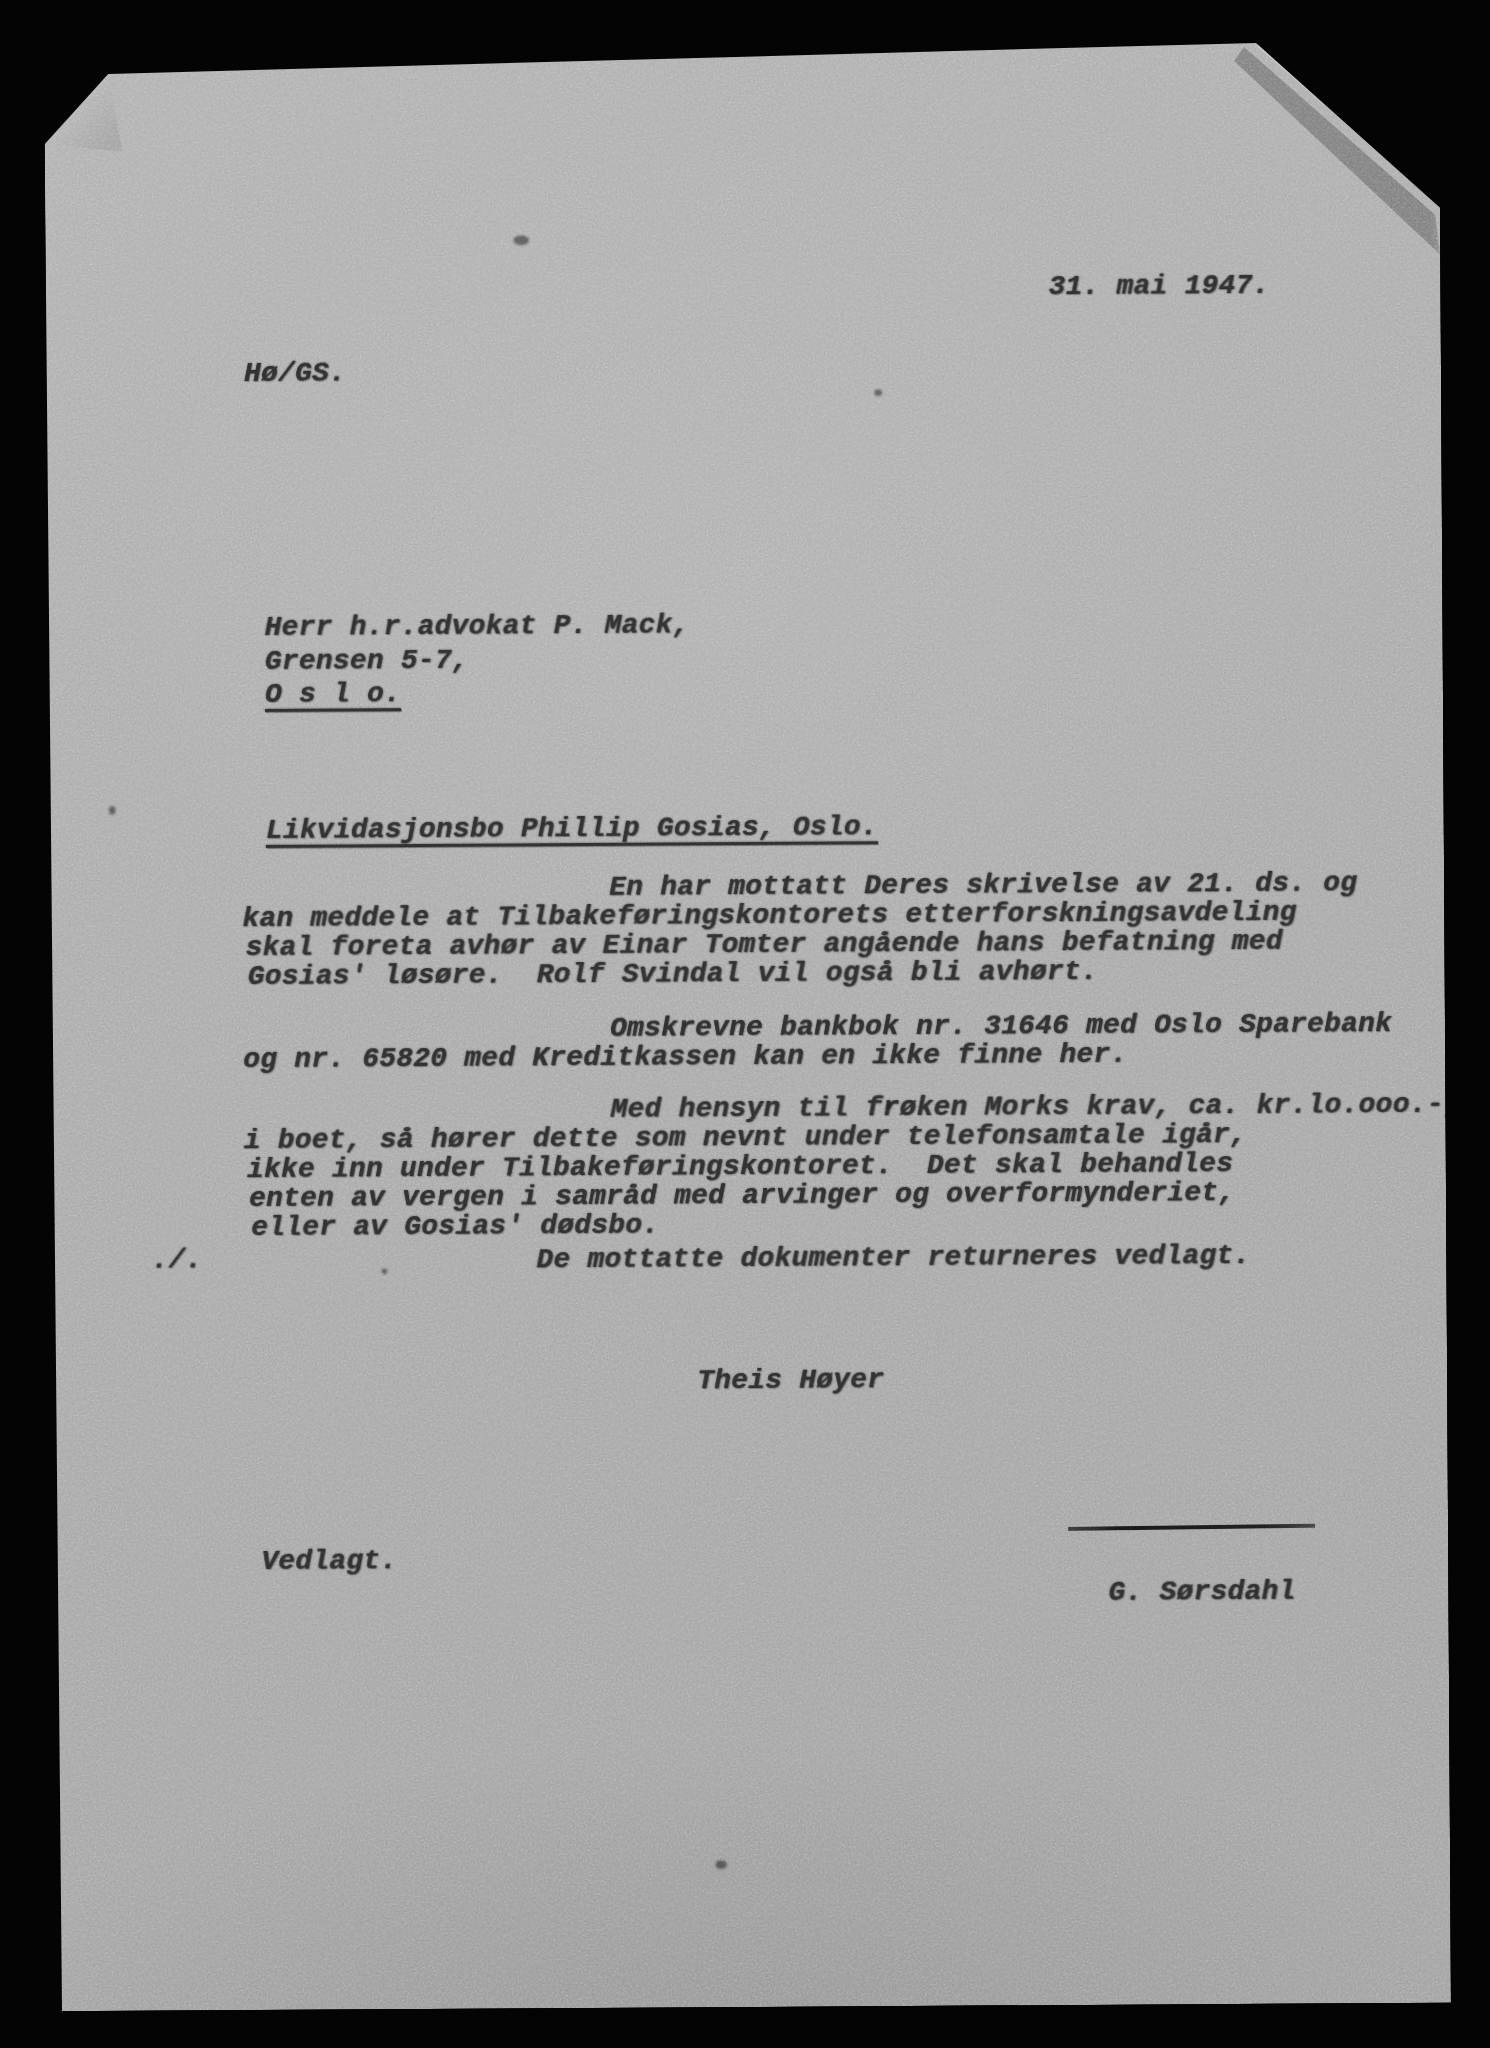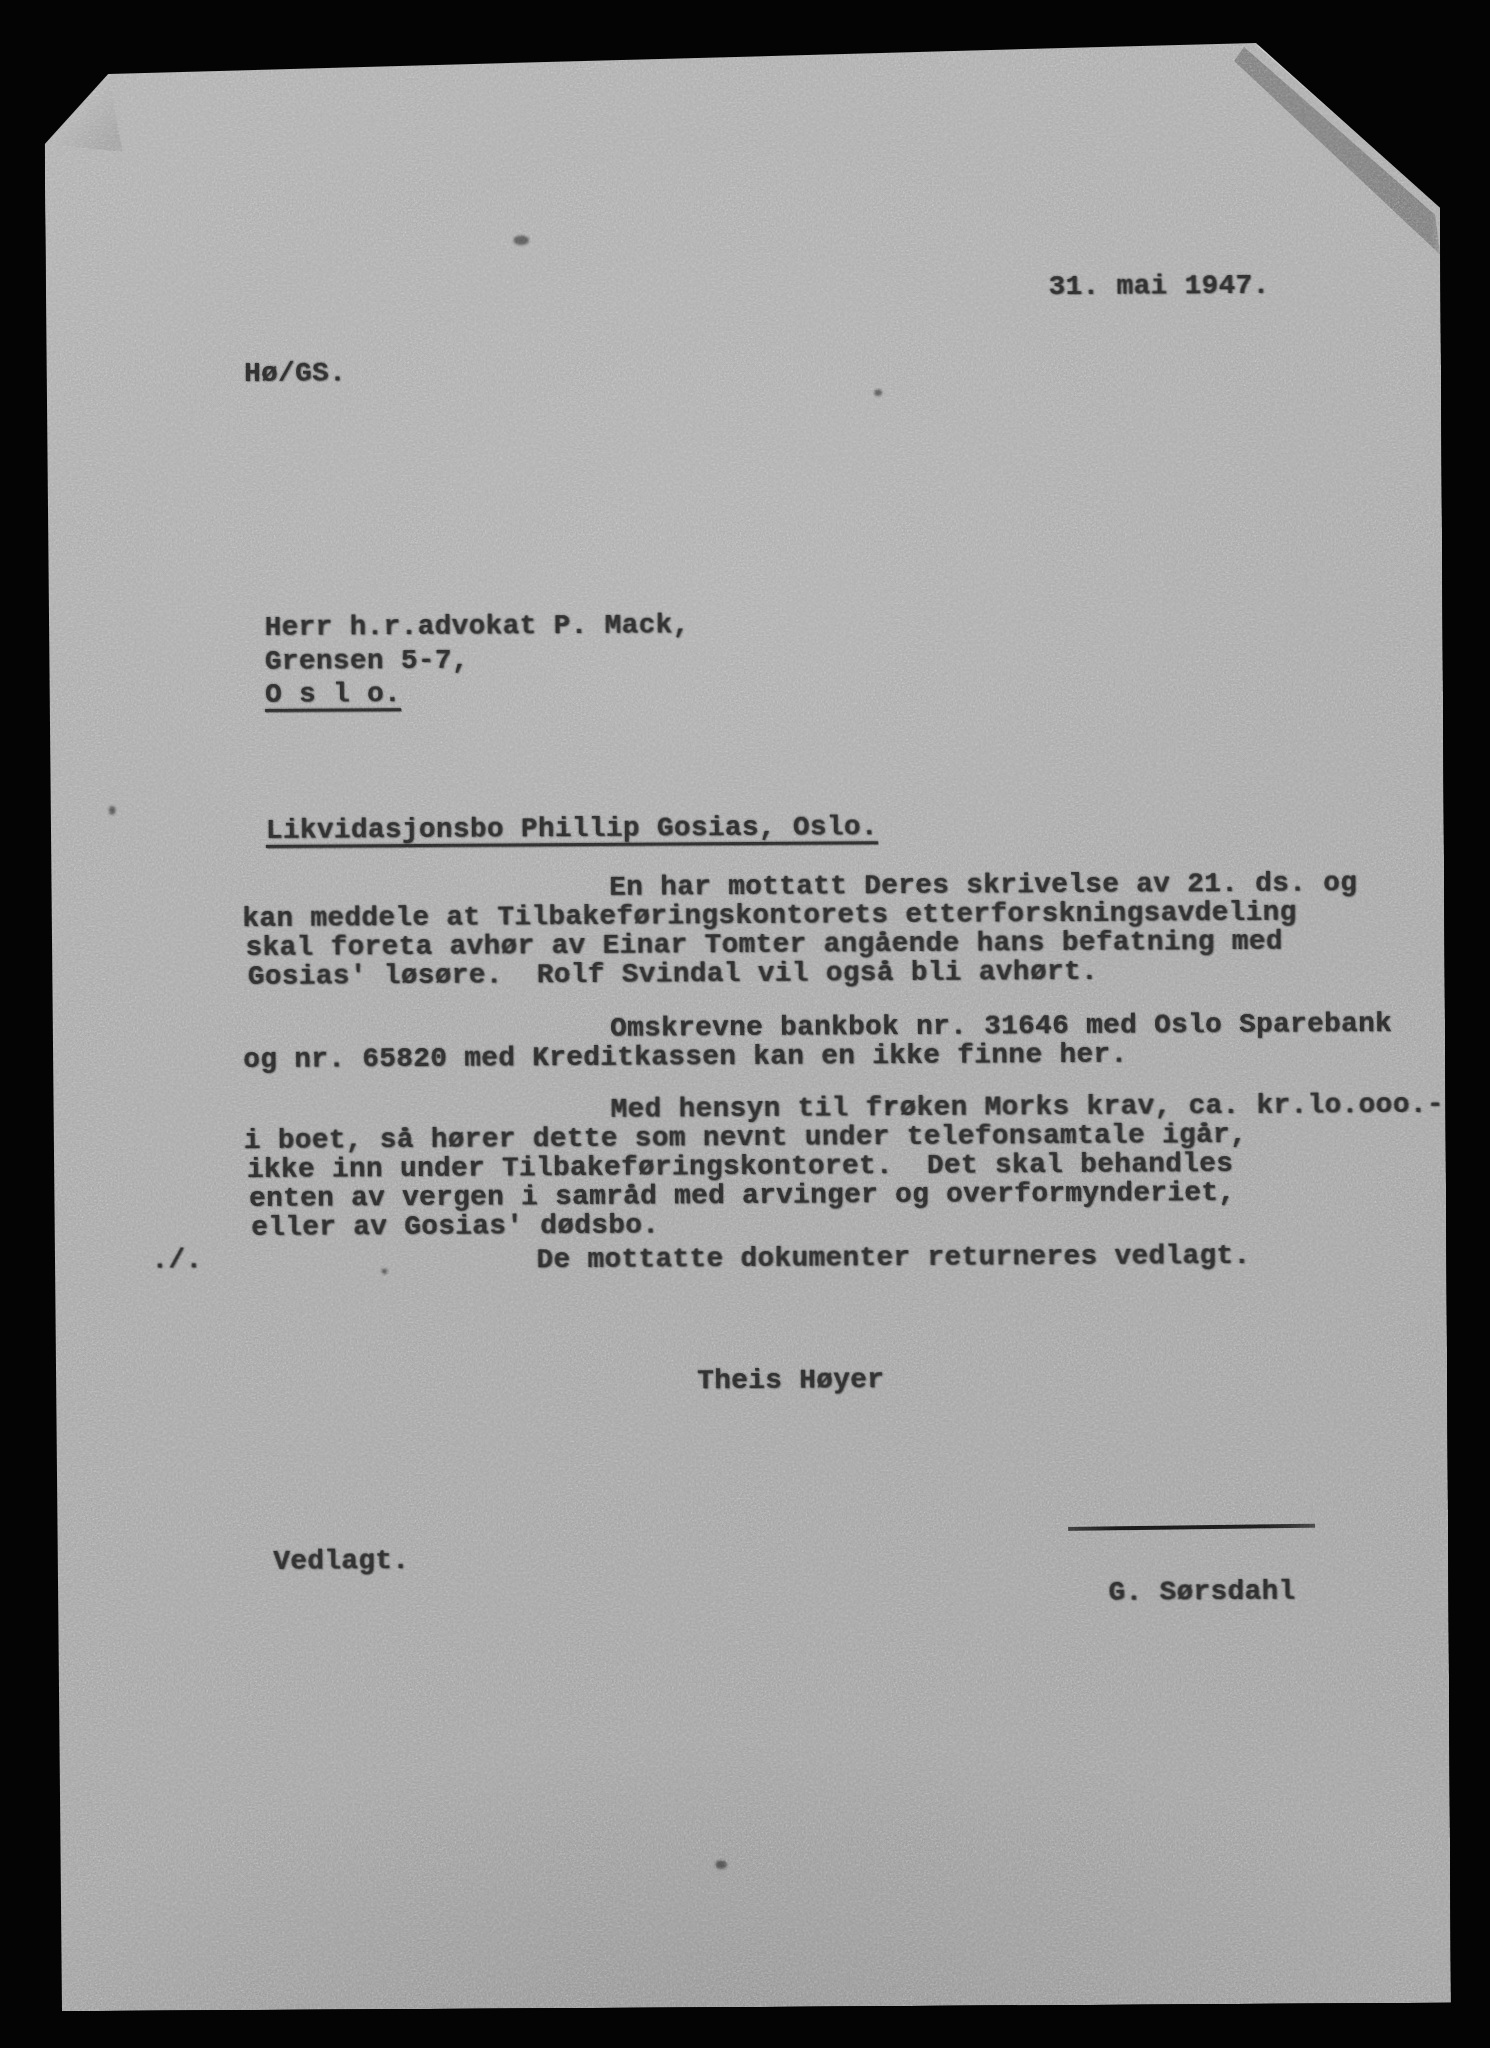--- a/index.html
+++ b/index.html
@@ -3,21 +3,21 @@
 <meta charset="utf-8">
 <style>
   html,body{margin:0;padding:0;}
   body{
     width:1490px;height:2048px;
     background:#040404;
     overflow:hidden;
     position:relative;
     font-family:"Liberation Mono","DejaVu Sans Mono",monospace;
   }
-  .stage{position:absolute;inset:0;}
+  .stage{position:absolute;inset:0;font-style:italic;}
   .paper{
     position:absolute;left:50px;top:44px;width:1395px;height:1963px;
     background:
       radial-gradient(ellipse 900px 700px at 48% 28%, rgba(255,255,255,.06), rgba(0,0,0,0) 70%),
       linear-gradient(160deg, rgba(255,255,255,.05), rgba(0,0,0,.06) 85%),
       radial-gradient(ellipse 1200px 500px at 50% 104%, rgba(0,0,0,.10), rgba(0,0,0,0) 70%),
       #a9a9a9;
     transform:rotate(-0.35deg);
     clip-path:polygon(64px 26px, 1212px 2px, 1395px 168px, 1395px 1963px, 6px 1963px, 0px 96px);
   }
@@ -96,21 +96,21 @@
       <div class="line" style="left:196px;top:1108px;">ikke inn under Tilbakeføringskontoret.  Det skal behandles</div>
       <div class="line" style="left:198px;top:1137px;">enten av vergen i samråd med arvinger og overformynderiet,</div>
       <div class="line" style="left:200px;top:1166px;">eller av Gosias' dødsbo.</div>
     </div>
 
     <div class="line" style="left:100px;top:1198px;">./.</div>
     <div class="line" style="left:485px;top:1200px;">De mottatte dokumenter returneres vedlagt.</div>
 
     <div class="line" style="left:645px;top:1322px;">Theis Høyer</div>
 
-    <div class="line" style="left:208px;top:1500px;margin-left:12px;">Vedlagt.</div>
+    <div class="line" style="left:208px;top:1500px;">Vedlagt.</div>
 
     <div class="rule"></div>
     <div class="line" style="left:1055px;top:1536px;">G. Sørsdahl</div>
 
     <div class="speck" style="left:468px;top:190px;width:16px;height:10px;"></div>
     <div class="speck" style="left:828px;top:346px;width:8px;height:7px;"></div>
     <div class="speck" style="left:60px;top:758px;width:7px;height:9px;"></div>
     <div class="speck" style="left:330px;top:1222px;width:6px;height:6px;"></div>
     <div class="speck" style="left:660px;top:1816px;width:12px;height:9px;"></div>
     <div class="speck" style="left:836px;top:1060px;width:6px;height:6px;"></div>

